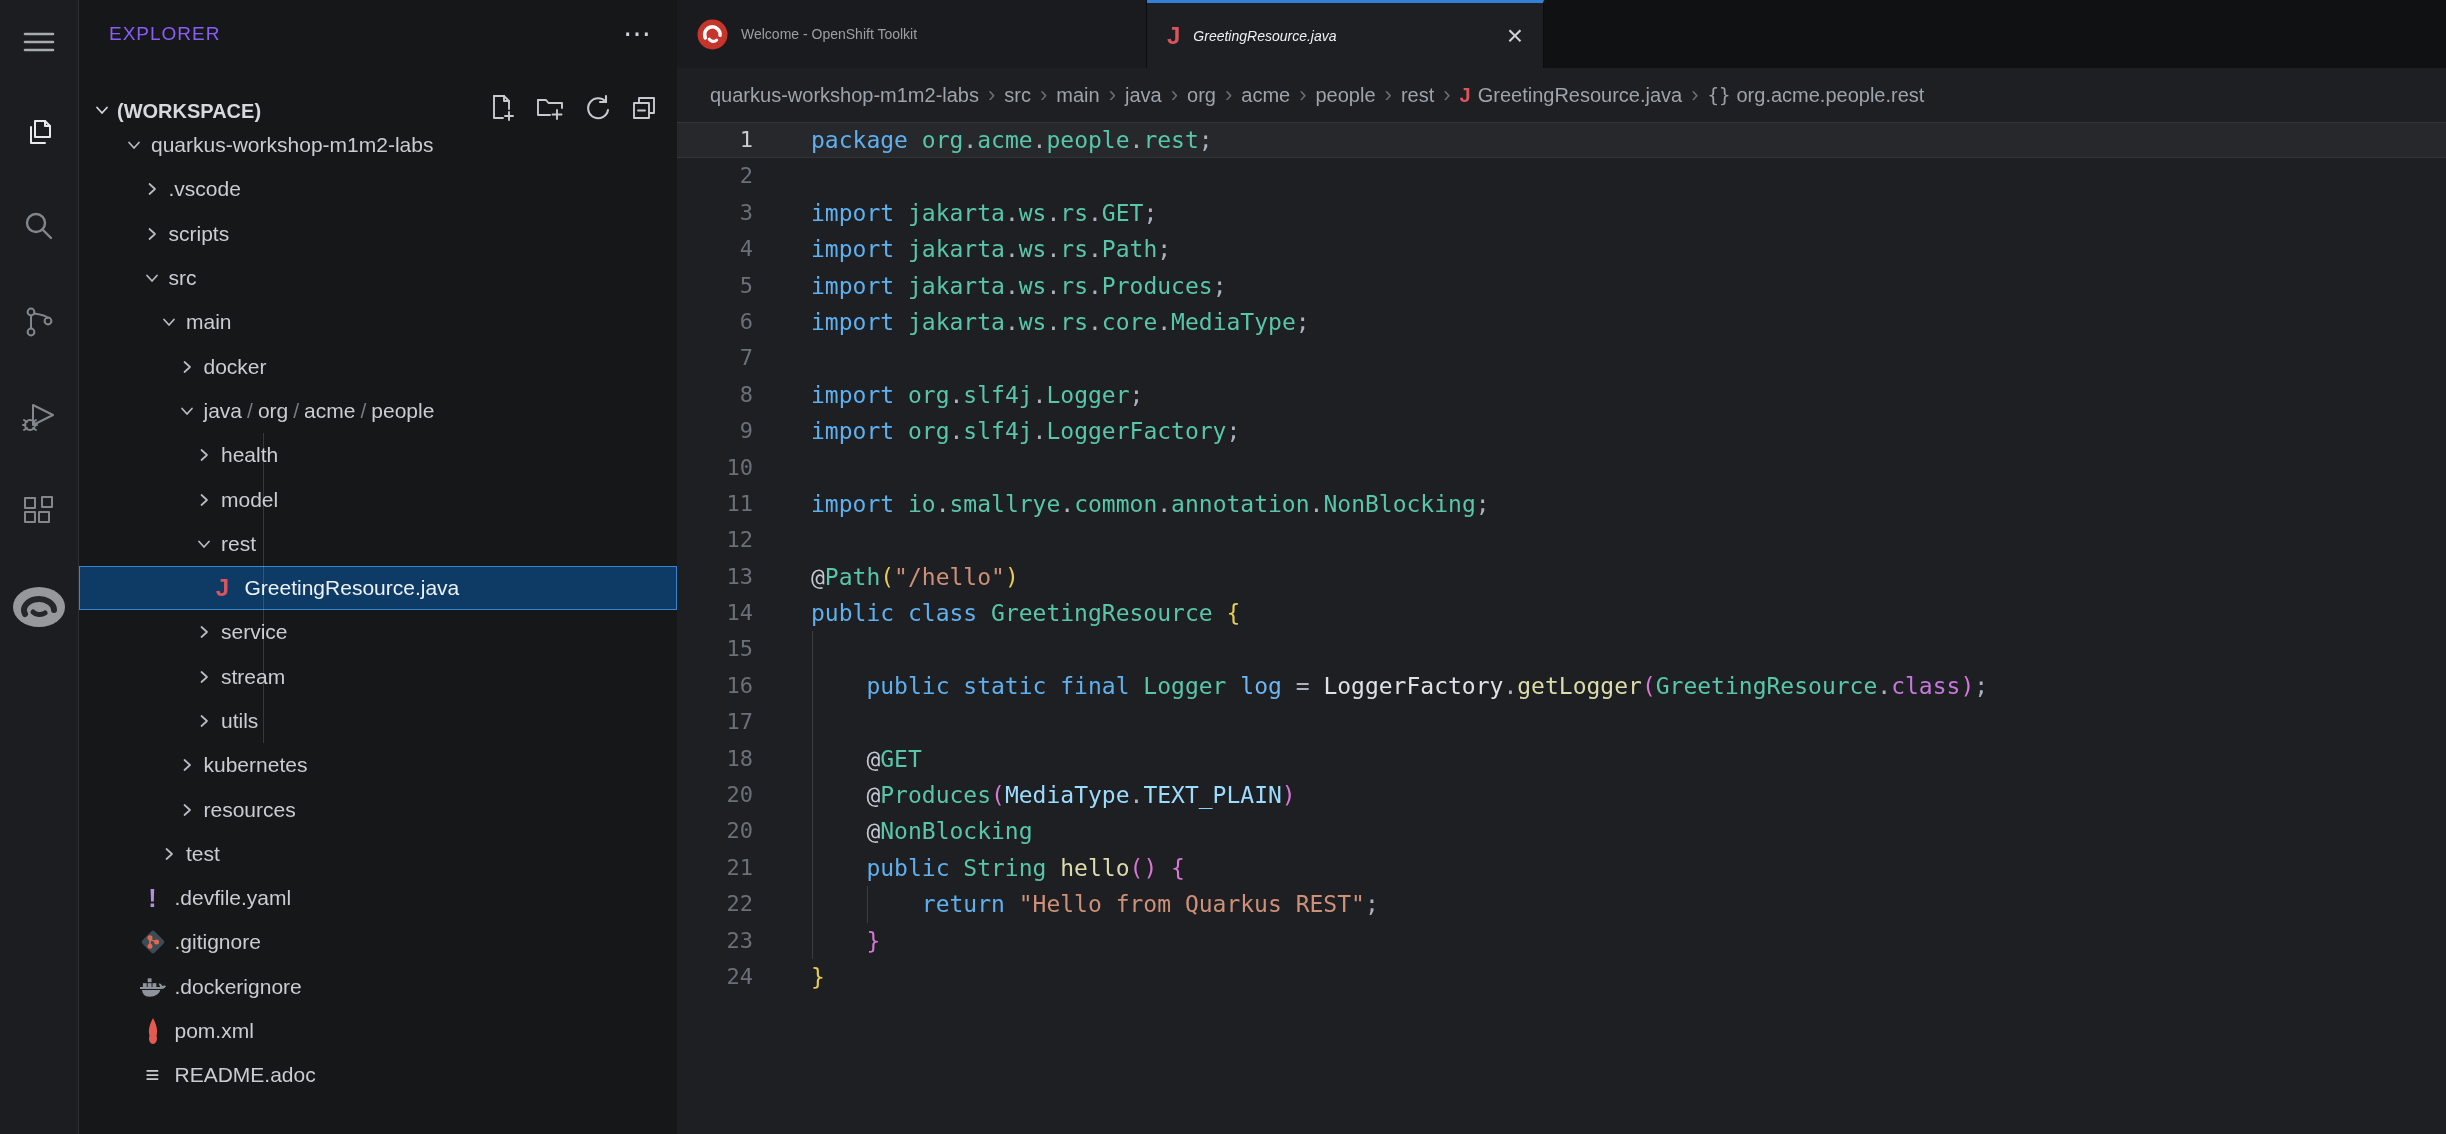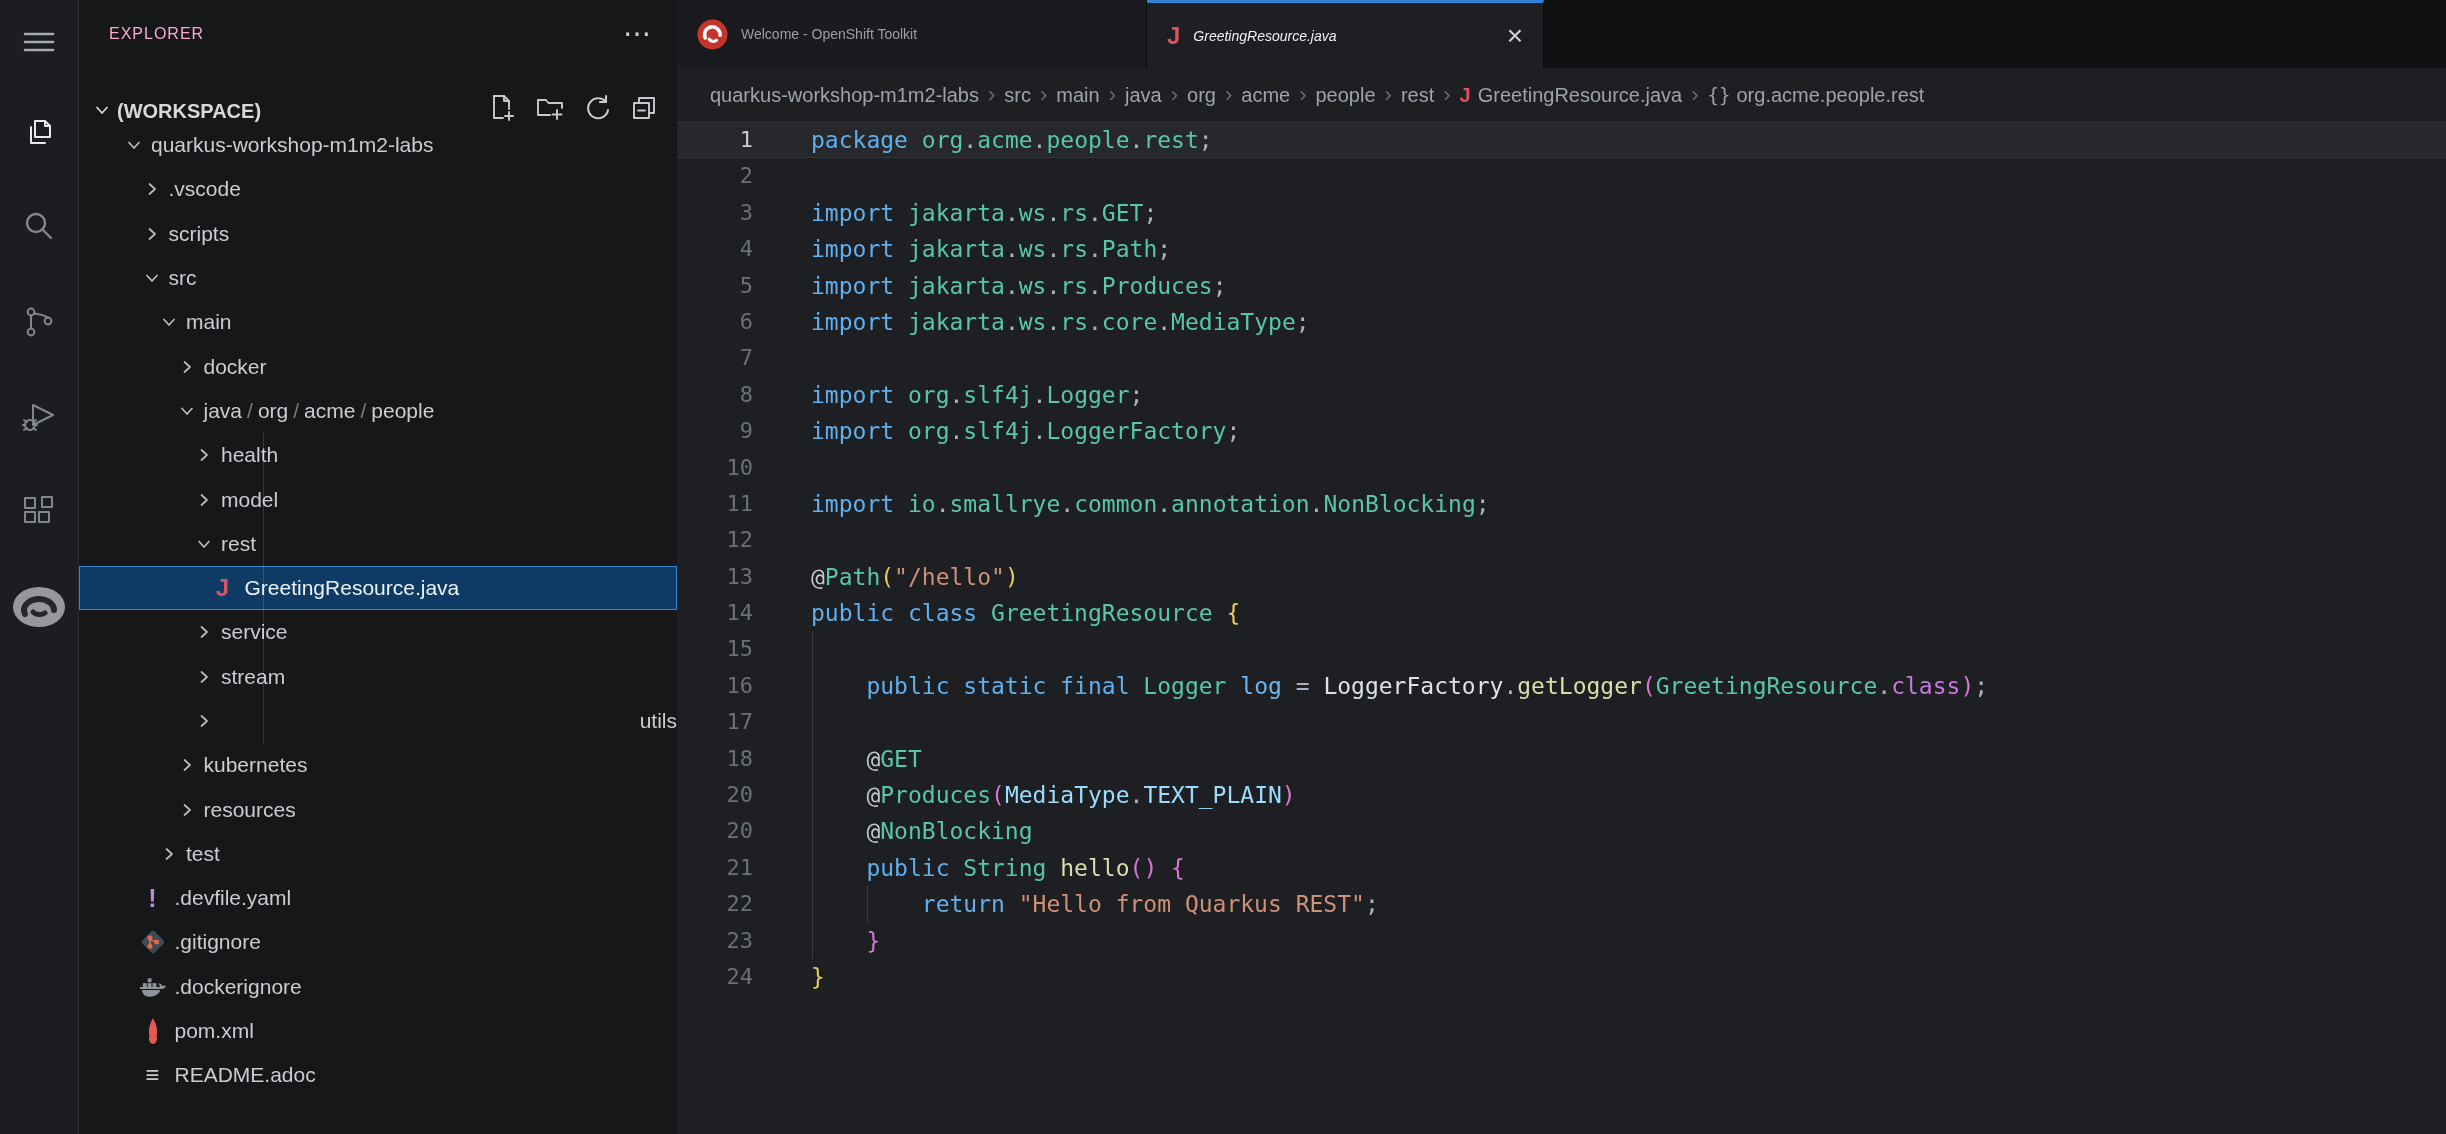--- a/index.html
+++ b/index.html
@@ -10,21 +10,21 @@
   .activity-bar{position:absolute;left:0;top:0;width:78px;height:100%;
     background:var(--c-activity_bg,#1c1d20);display:flex;flex-direction:column;align-items:center;z-index:5;}
   .act-item{width:78px;height:95px;display:flex;align-items:center;justify-content:center;color:#82878e;cursor:pointer;}
   .act-item.menu{height:84px;color:#a6abb1;}
   .act-item.active{color:#e7e9eb;}
   .act-item svg{display:block;}
   
   .sidebar{position:absolute;left:78px;top:0;width:599px;height:100%;
     background:var(--c-sidebar_bg,#161719);border-left:1px solid #2c2e32;box-sizing:border-box;z-index:4;}
   .sidebar-header{height:68px;display:flex;align-items:center;padding-left:30px;}
-  .sidebar-title{font-size:16px;letter-spacing:1px;color:#f9a8d4;}
+  .sidebar-title{font-size:19px;letter-spacing:1px;color:#8b5cf6;}
   .more{margin-left:auto;padding-right:24px;font-size:28px;letter-spacing:2px;color:#d0d3d6;cursor:pointer;line-height:20px;}
   .workspace-row{margin-top:11px;height:44px;display:flex;align-items:flex-end;padding-left:14px;color:#d7d9dc;cursor:pointer;}
   .ws-label{font-weight:bold;font-size:20px;margin-left:6px;}
   .ws-actions{margin-left:auto;display:flex;gap:17px;padding-right:18px;}
   .ws-actions span{width:30px;height:30px;display:flex;align-items:center;justify-content:center;color:#c6c9cd;cursor:pointer;}
   .tree{position:relative;}
   .tree-row{position:relative;height:44.3px;display:flex;align-items:center;color:#c9cdd2;font-size:21px;cursor:pointer;box-sizing:border-box;white-space:nowrap;}
   .tree-row .chev{width:24px;height:22px;display:flex;align-items:center;justify-content:center;flex:none;color:#b9bdc2;}
   .tree-row .ficon{width:26px;height:28px;display:flex;align-items:center;justify-content:center;flex:none;margin-right:4px;}
   .tree-row .lbl{margin-left:5px;}
@@ -278,21 +278,21 @@
           <span class="lbl">service</span>
         </div>
         <div class="tree-row" style="padding-left: 113px;">
           <span class="chev">
             <svg width="18" height="18" viewBox="0 0 18 18" fill="none" stroke="currentColor" stroke-width="2" stroke-linecap="round" stroke-linejoin="round">
               <path d="M6.5 4l5.5 5-5.5 5" stroke-width="1.7"></path>
             </svg>
           </span>
           <span class="lbl">stream</span>
         </div>
-        <div class="tree-row" style="padding-left: 113px; justify-content: space-between;">
+        <div class="tree-row" style="padding-left: 113px;">
           <span class="chev">
             <svg width="18" height="18" viewBox="0 0 18 18" fill="none" stroke="currentColor" stroke-width="2" stroke-linecap="round" stroke-linejoin="round">
               <path d="M6.5 4l5.5 5-5.5 5" stroke-width="1.7"></path>
             </svg>
           </span>
           <span class="lbl">utils</span>
         </div>
         <div class="tree-row" style="padding-left: 95.5px;">
           <span class="chev">
             <svg width="18" height="18" viewBox="0 0 18 18" fill="none" stroke="currentColor" stroke-width="2" stroke-linecap="round" stroke-linejoin="round">

